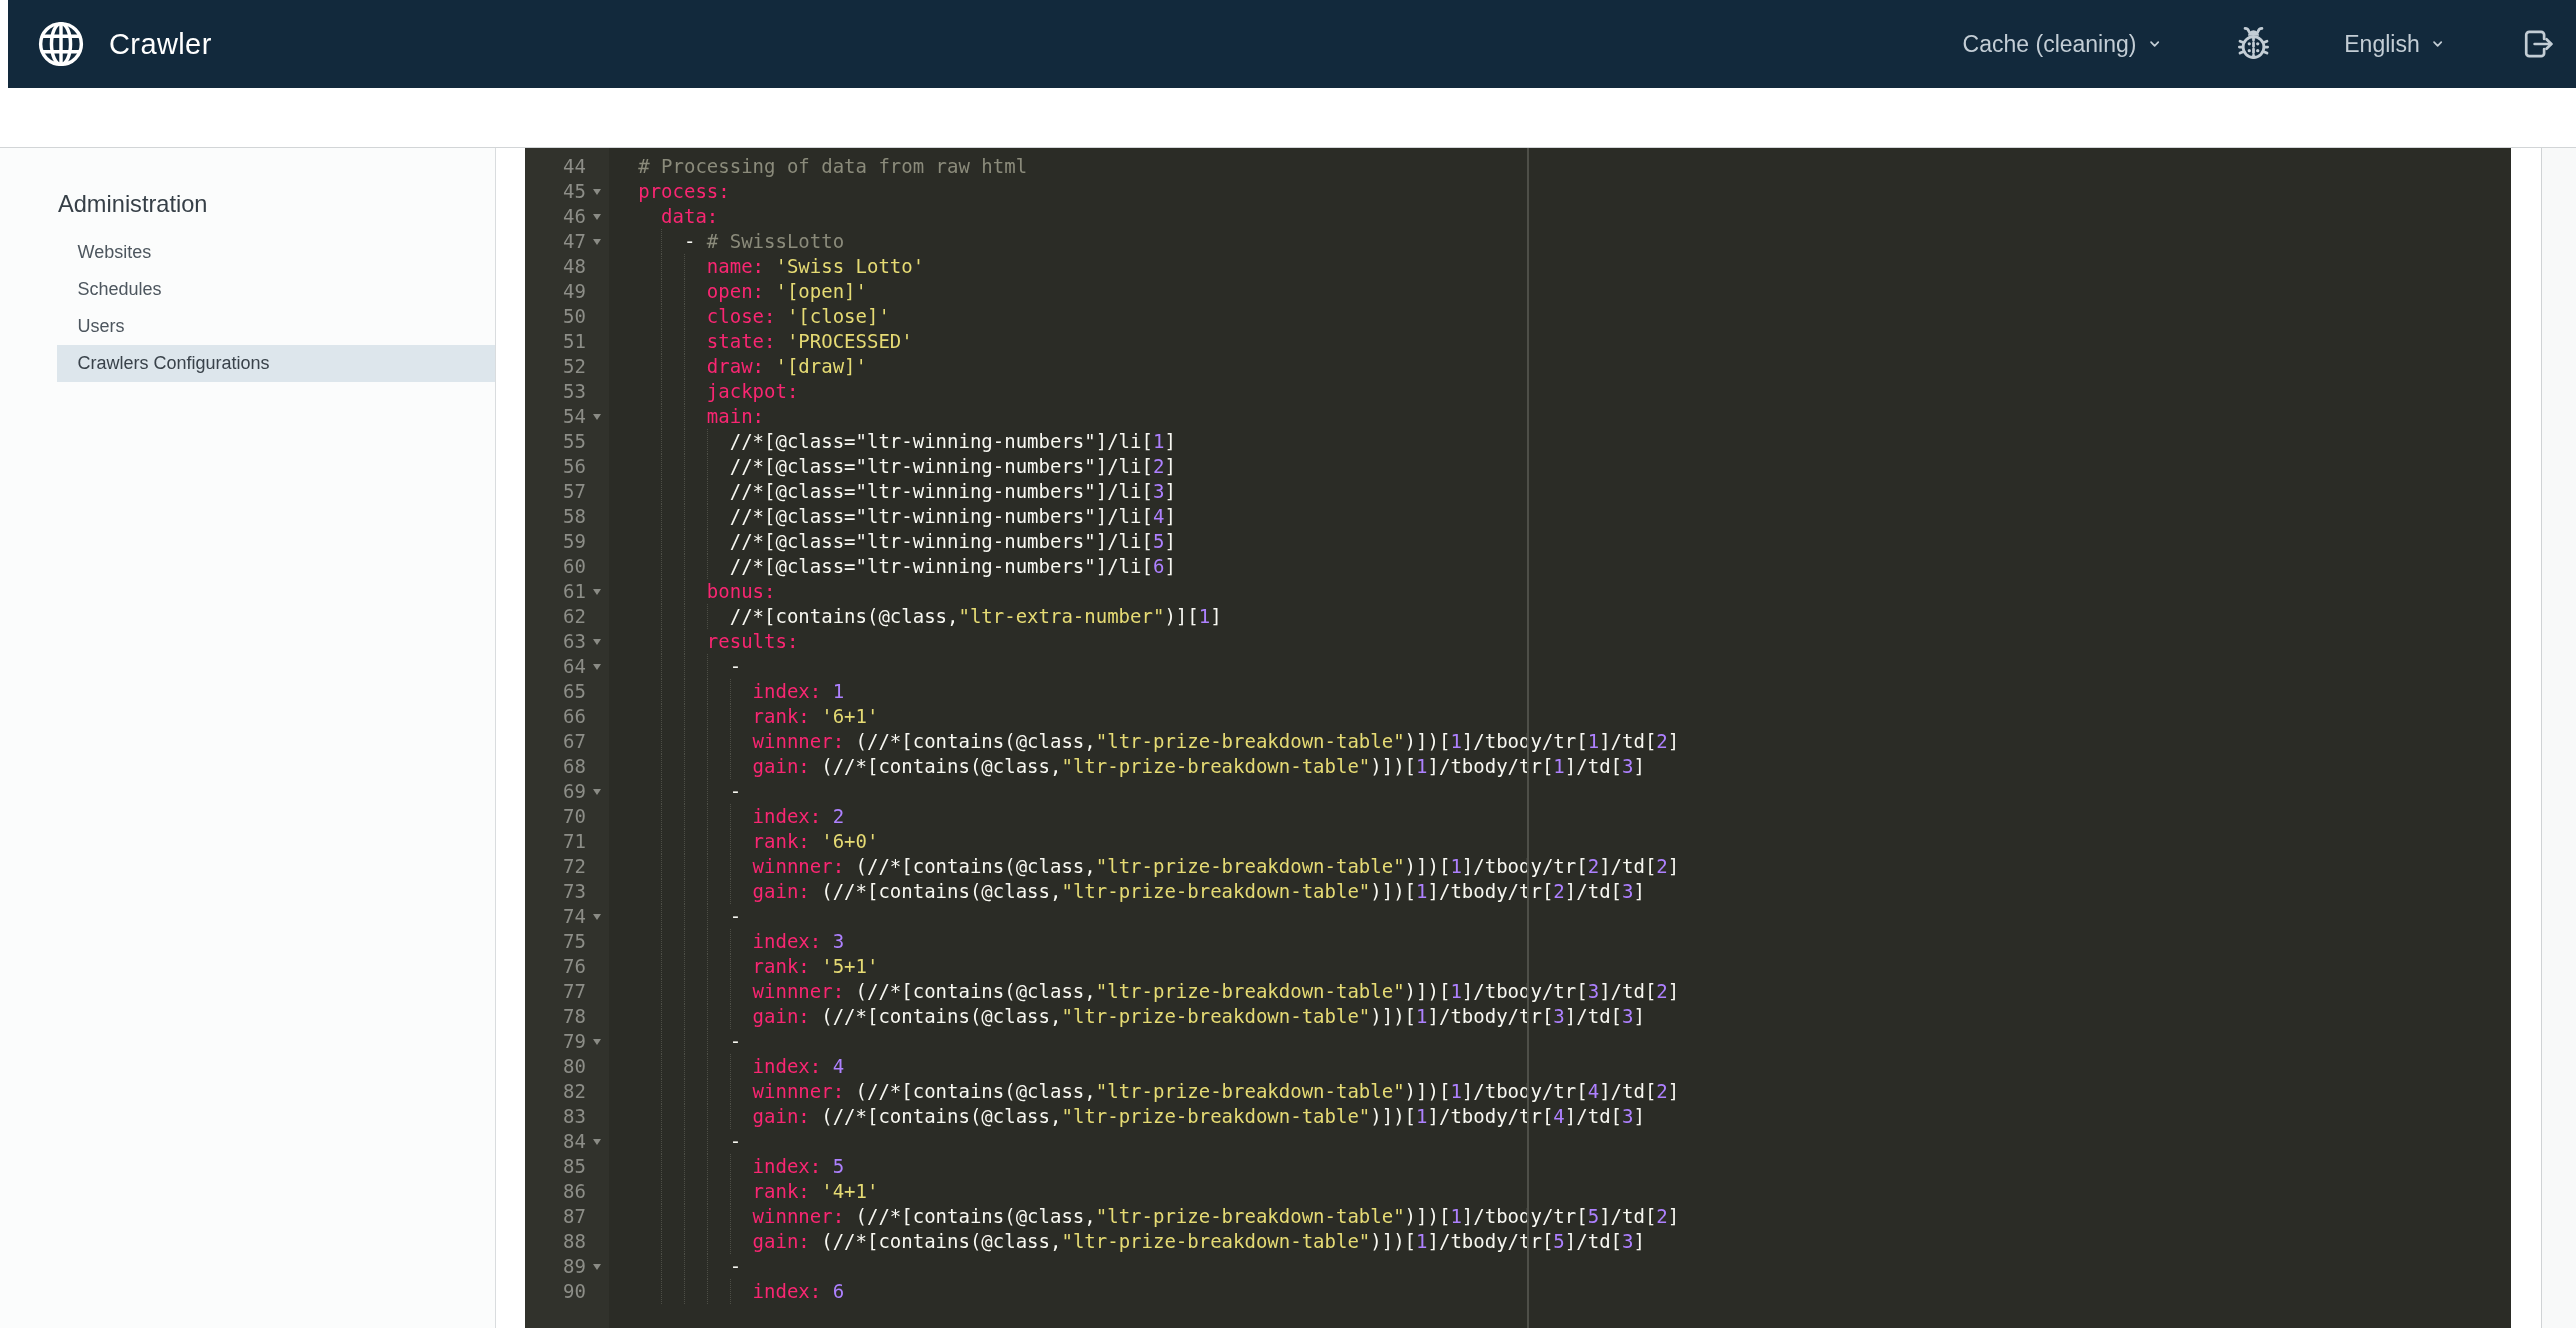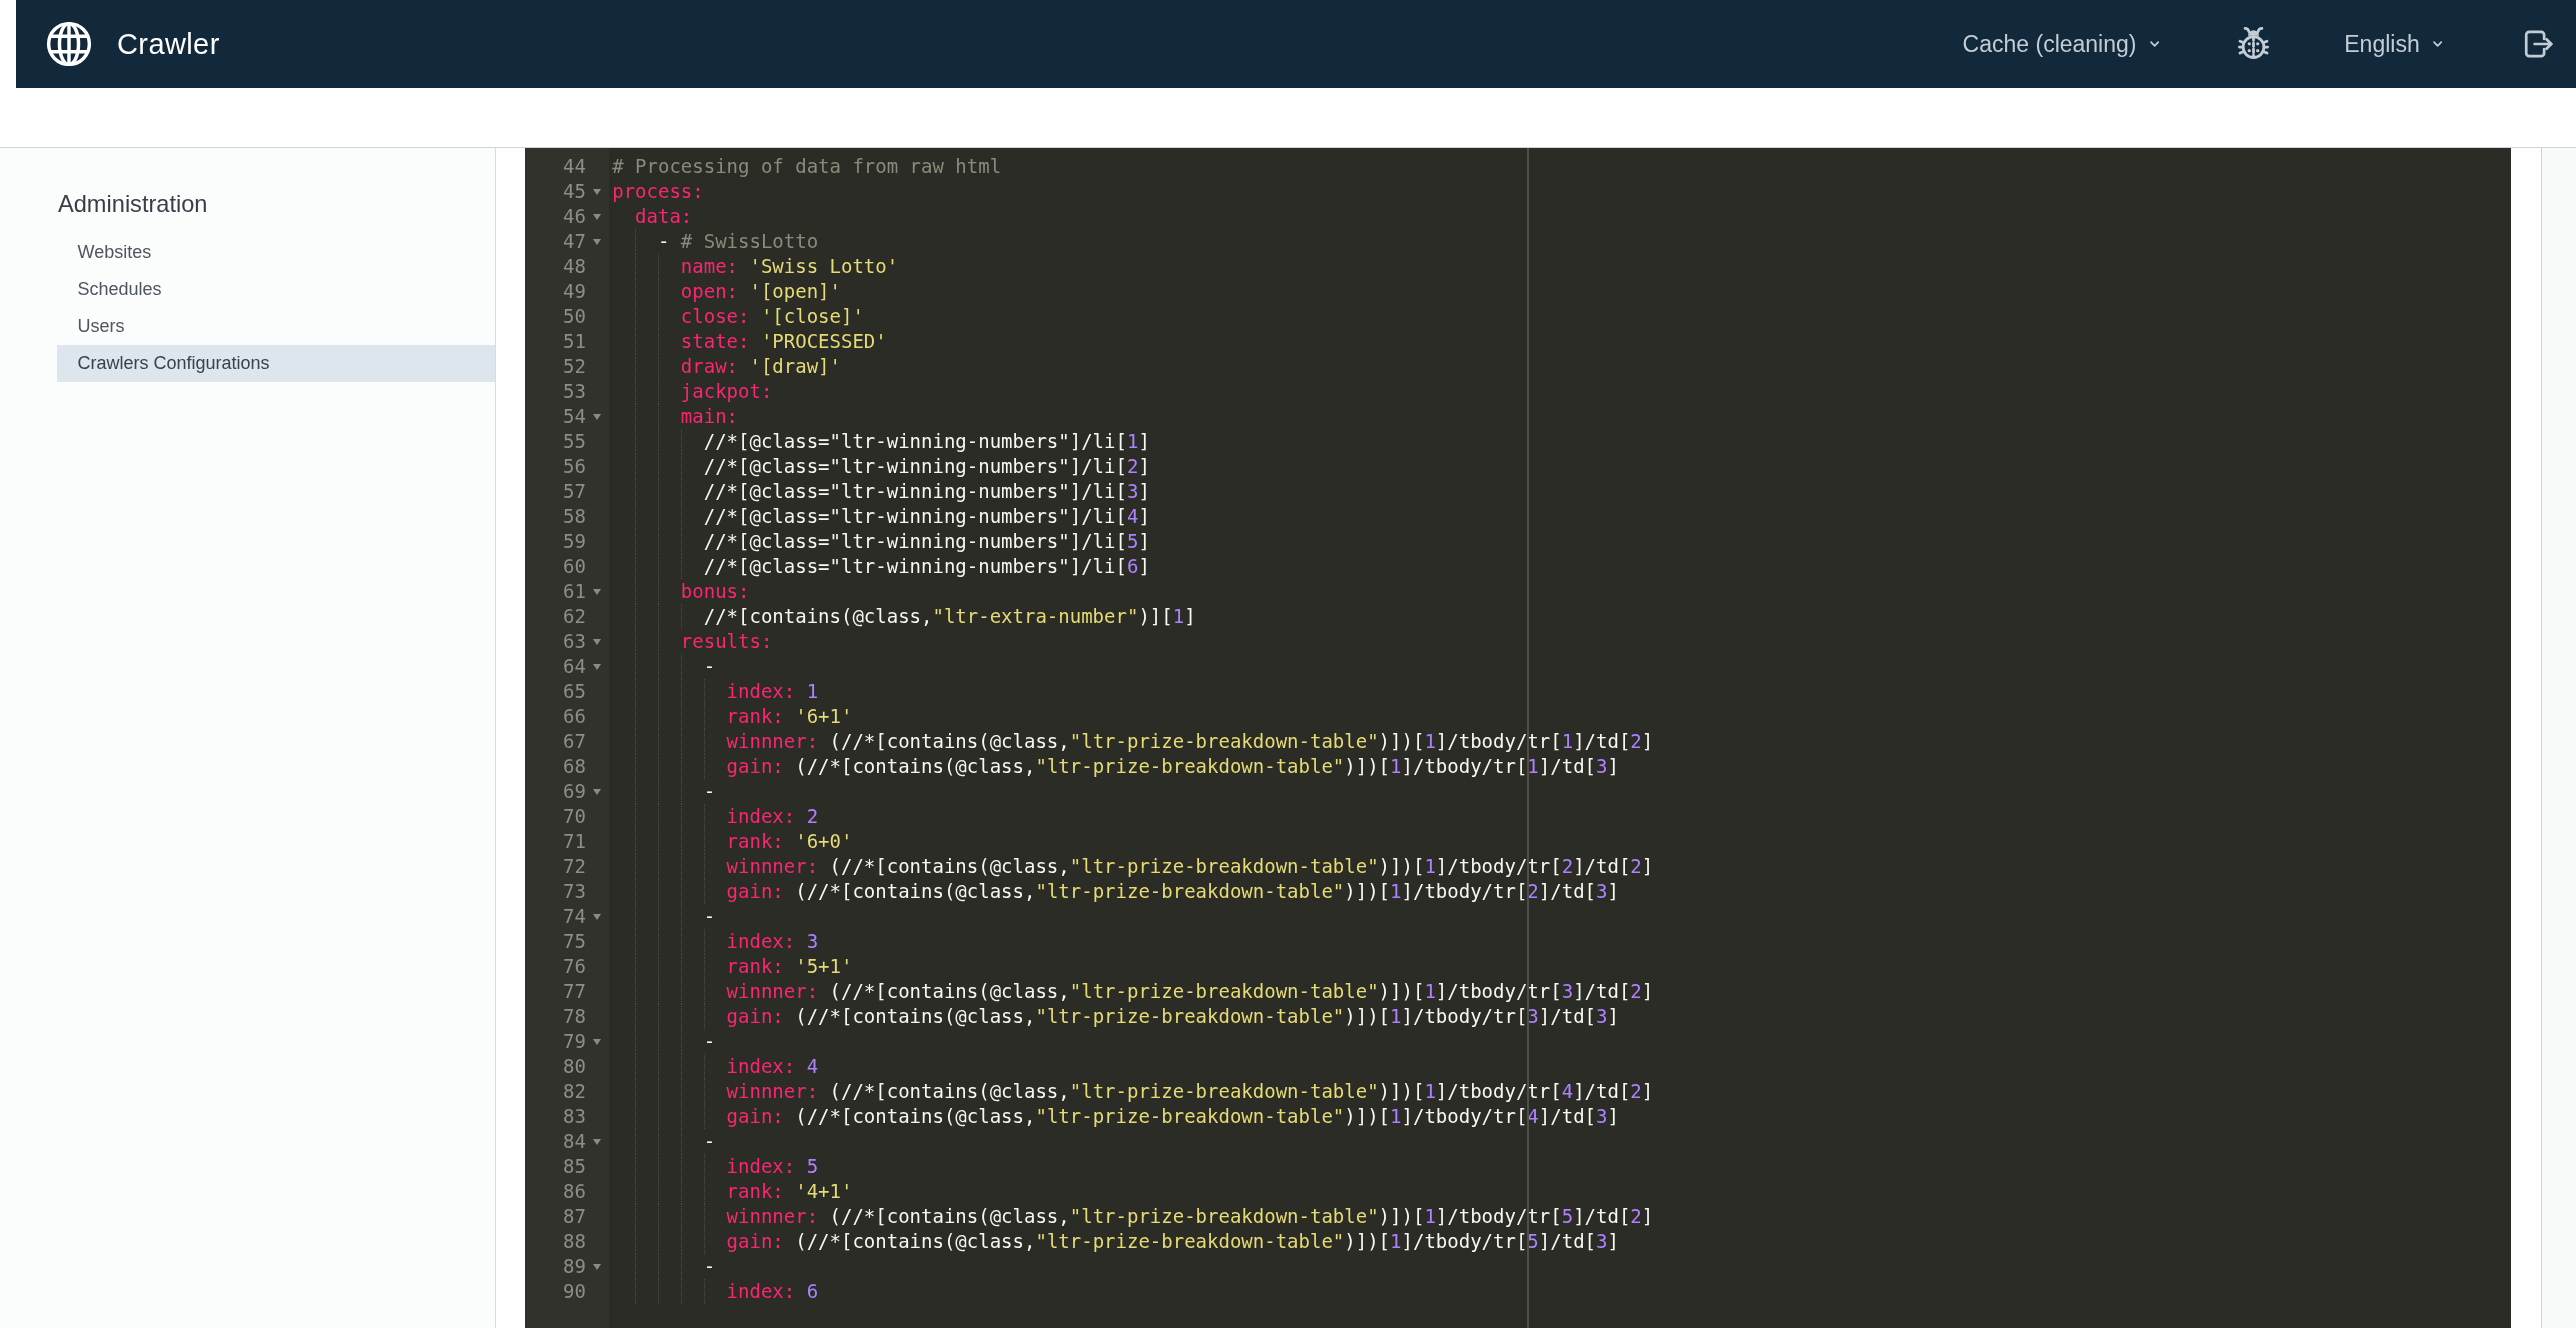--- a/index.html
+++ b/index.html
@@ -2,21 +2,21 @@
 <html style="font-size:12.6px"><head>
 <meta charset="utf-8">
 <style>
   html,body{margin:0;padding:0;}
   body{
     width:2576px;height:1328px;overflow:hidden;background:#ffffff;position:relative;
     font-family:"Liberation Sans",sans-serif;
   }
   
   .app-header{
-    position:absolute;top:0;left:16px;right:0;height:88px;background:#12293c;
+    position:absolute;top:0;left:8px;right:0;height:88px;background:#12293c;
     display:flex;align-items:center;
   }
   .brand{display:flex;align-items:center;gap:22px;padding-left:27px;cursor:pointer;}
   .brand-title{color:#ffffff;font-size:29px;font-weight:500;letter-spacing:0.4px;}
   .hdr-right{margin-left:auto;display:flex;align-items:center;gap:71px;padding-right:20.5px;}
   .hdr-item{display:flex;align-items:center;gap:9.5px;color:#c3cdd5;font-size:23px;cursor:pointer;}
   .hdr-icon-btn{display:flex;align-items:center;cursor:pointer;}
   .hdr-svg{stroke:#c3cdd5;fill:none;stroke-width:1.7;stroke-linecap:round;stroke-linejoin:round;}
   .chev{stroke:#c3cdd5;fill:none;stroke-width:2.4;stroke-linecap:round;stroke-linejoin:round;}
   
@@ -41,21 +41,21 @@
     border-left:1.6px solid #d0d3d5;box-sizing:border-box;
   }
   
   .editor{
     position:absolute;top:0;left:29px;width:1986px;bottom:0;overflow:hidden;
     background:linear-gradient(to right,#31322c 0,#31322c 84px,#2b2c26 84px);
     font-family:"DejaVu Sans Mono",monospace;font-size:19px;line-height:25px;
     cursor:text;
   }
   .code-scroll{margin-top:-19px;}
-  .crow{display:flex;height:25px;}
+  .crow{display:flex;height:25px;gap:26px;}
   .gutter{flex:0 0 84px;display:flex;height:25px;}
   .ln{width:61px;text-align:right;color:#8d8e88;}
   .foldbox{width:22px;display:flex;align-items:center;justify-content:center;}
   .fold-tri{width:0;height:0;border-left:4.7px solid transparent;border-right:4.7px solid transparent;
     border-top:6.3px solid #8a8b85;margin-top:1.6px;cursor:pointer;}
   .code{white-space:pre;padding-left:3.2px;color:#f8f8f2;}
   .gd-sp{display:inline-block;width:2ch;height:25px;vertical-align:top;}
   .gd{display:inline-block;width:2ch;height:25px;vertical-align:top;
     border-left:0.8px dotted #4d4e46;box-sizing:border-box;}
   .tk-k{color:#f92672;}

